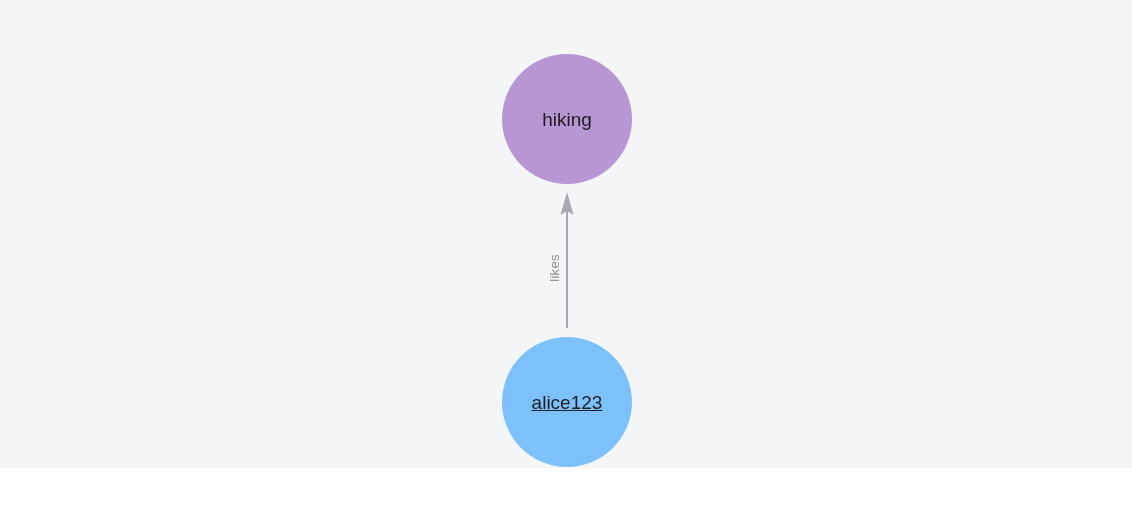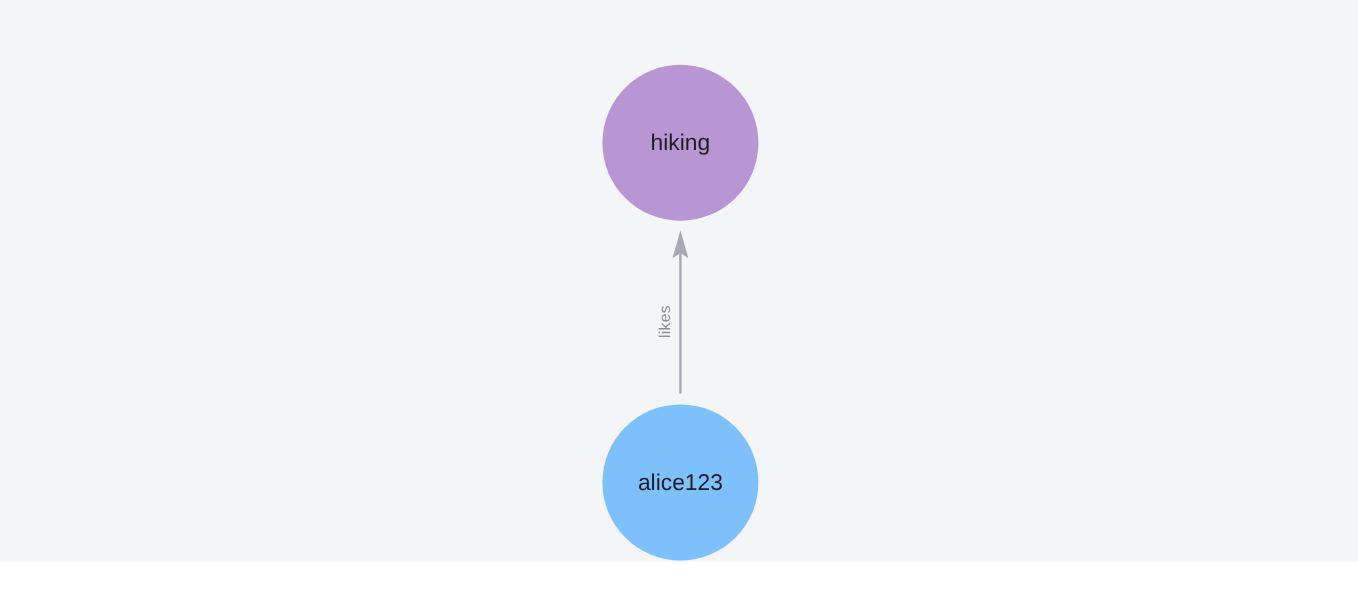--- a/index.html
+++ b/index.html
@@ -60,17 +60,17 @@
     <line x1="567" y1="328" x2="567" y2="211" stroke-width="2" stroke="#a6a9b2"></line>
     <polygon points="567,192 560.4,215 567,211 573.6,215" fill="#a6a9b2"></polygon>
   </svg>
 
   <div class="edge-label" style="color: rgb(140, 141, 146);">likes</div>
 
   <div class="node node--topic" style="background-color: rgb(184, 149, 211); color: rgb(30, 30, 32);">
     <span>hiking</span>
   </div>
 
-  <div class="node node--user" style="background-color: rgb(125, 193, 252); color: rgb(30, 30, 32);">
+  <div class="node node--user" style="background-color: rgb(125, 193, 252); color: rgb(30, 30, 32); text-decoration: underline;">
     <span>alice123</span>
   </div>
 
 </div>
 
 </body></html>

